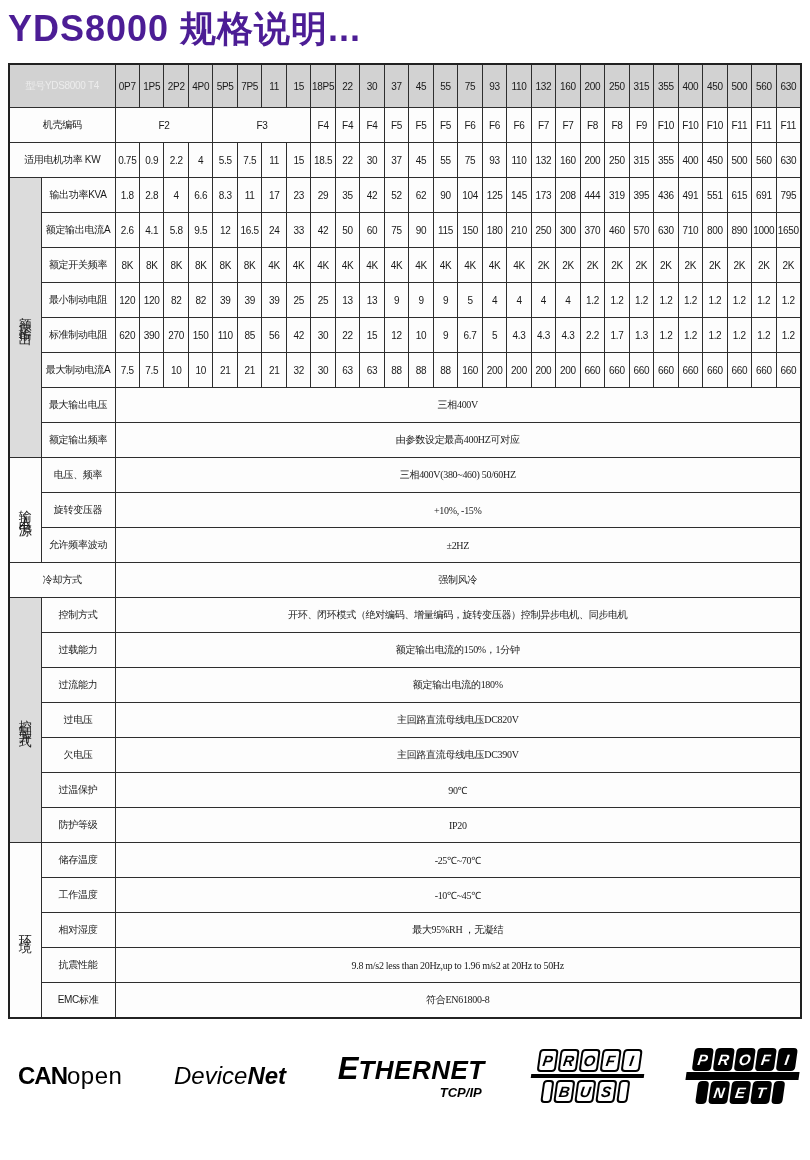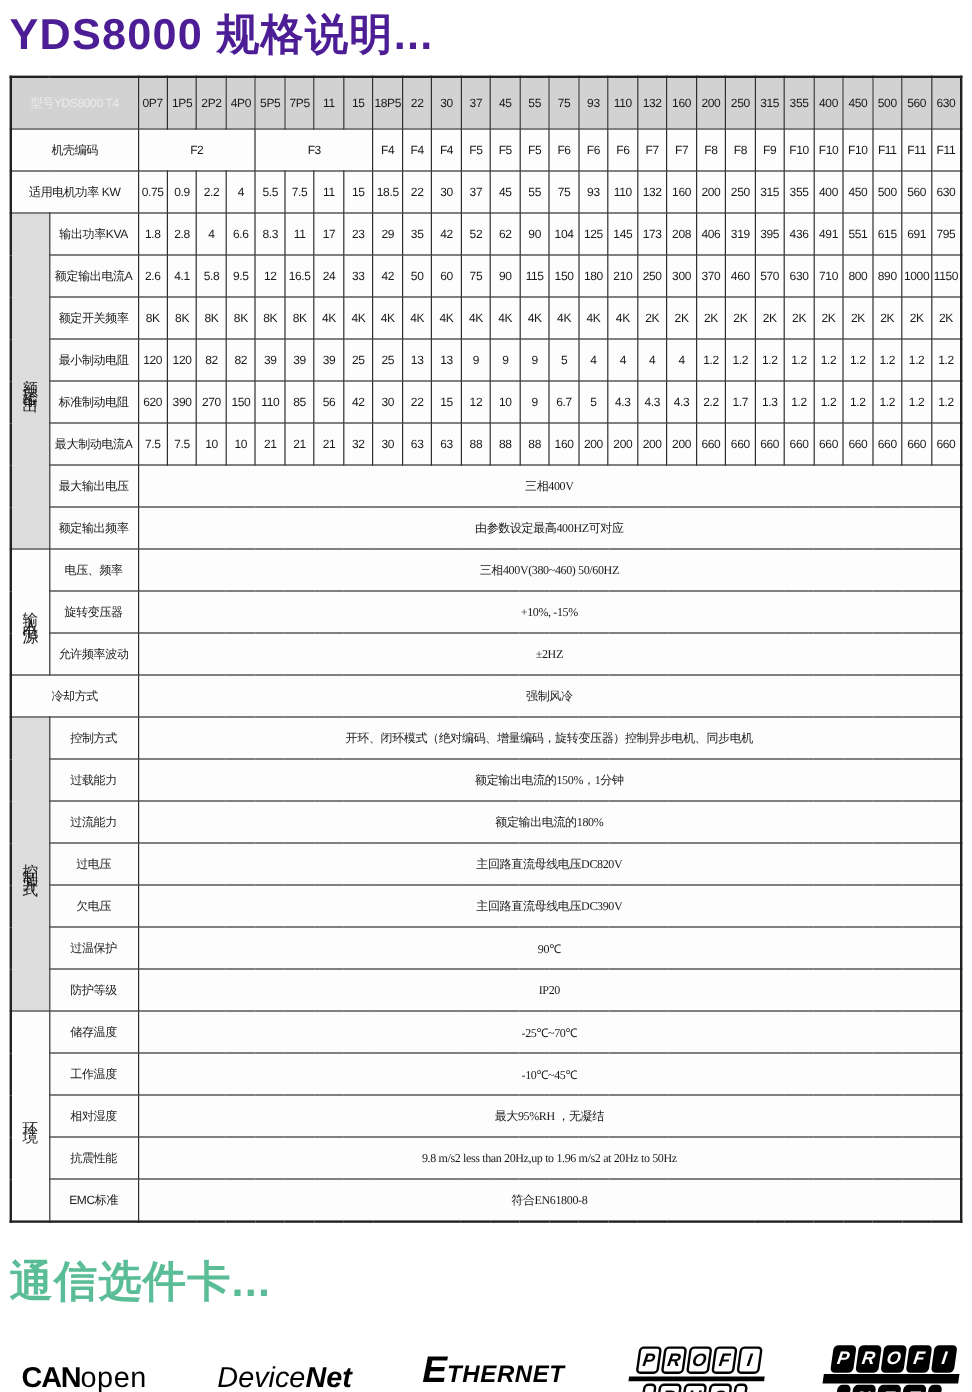--- a/index.html
+++ b/index.html
@@ -78,21 +78,21 @@
   .canopen .l { font-weight: 400; letter-spacing: 0.5px; }
 
   
   .devicenet { font-size: 24px; font-style: italic; color: #000; white-space: nowrap; }
   .devicenet .r { font-weight: 400; }
   .devicenet .b { font-weight: 800; }
 
   
   .ethernet { text-align: right; font-style: italic; font-weight: bold; color: #000; line-height: 1; }
   .ethernet .e-big { font-size: 31px; }
-  .ethernet .e-rest { font-size: 20px; letter-spacing: 0.5px; }
+  .ethernet .e-rest { font-size: 26px; letter-spacing: 0.5px; }
   .ethernet .e-sub { display: block; font-size: 13px; margin-top: 2px; padding-right: 3px; }
 
   
   .boxlogo { display: inline-block; transform: skewX(-8deg); }
   .boxlogo .lrow { display: flex; gap: 2px; justify-content: center; }
   .boxlogo .lbox {
     width: 19px; height: 23px;
     display: inline-flex; align-items: center; justify-content: center;
     font-weight: bold; font-style: italic; font-size: 15px;
     font-family: "Liberation Sans", "DejaVu Sans", sans-serif;
@@ -246,21 +246,21 @@
           <td class="data-cell">35</td>
           <td class="data-cell">42</td>
           <td class="data-cell">52</td>
           <td class="data-cell">62</td>
           <td class="data-cell">90</td>
           <td class="data-cell">104</td>
           <td class="data-cell">125</td>
           <td class="data-cell">145</td>
           <td class="data-cell">173</td>
           <td class="data-cell">208</td>
-          <td class="data-cell">406</td>
+          <td class="data-cell">444</td>
           <td class="data-cell">319</td>
           <td class="data-cell">395</td>
           <td class="data-cell">436</td>
           <td class="data-cell">491</td>
           <td class="data-cell">551</td>
           <td class="data-cell">615</td>
           <td class="data-cell">691</td>
           <td class="data-cell">795</td>
         </tr>
         <tr>
@@ -285,21 +285,21 @@
           <td class="data-cell">250</td>
           <td class="data-cell">300</td>
           <td class="data-cell">370</td>
           <td class="data-cell">460</td>
           <td class="data-cell">570</td>
           <td class="data-cell">630</td>
           <td class="data-cell">710</td>
           <td class="data-cell">800</td>
           <td class="data-cell">890</td>
           <td class="data-cell">1000</td>
-          <td class="data-cell">1150</td>
+          <td class="data-cell">1650</td>
         </tr>
         <tr>
           <td class="label-cell">额定开关频率</td>
           <td class="data-cell">8K</td>
           <td class="data-cell">8K</td>
           <td class="data-cell">8K</td>
           <td class="data-cell">8K</td>
           <td class="data-cell">8K</td>
           <td class="data-cell">8K</td>
           <td class="data-cell">4K</td>
@@ -489,21 +489,20 @@
           <td class="label-cell">抗震性能</td>
           <td colspan="28" class="span-cell">9.8 m/s2 less than 20Hz,up to 1.96 m/s2 at 20Hz to 50Hz</td>
         </tr>
         <tr>
           <td class="label-cell">EMC标准</td>
           <td colspan="28" class="span-cell">符合EN61800-8</td>
         </tr>
       </tbody>
   </table>
 
-  <div class="big-title section2-title accent" style="color: rgb(90, 189, 152);">通信选件卡...</div>
 
   <div class="logo-row">
 
     <div class="canopen">
       <span class="b">CAN</span><span class="l">open</span>
     </div>
 
     <div class="devicenet">
       <span class="r">Device</span><span class="b">Net</span>
     </div>

